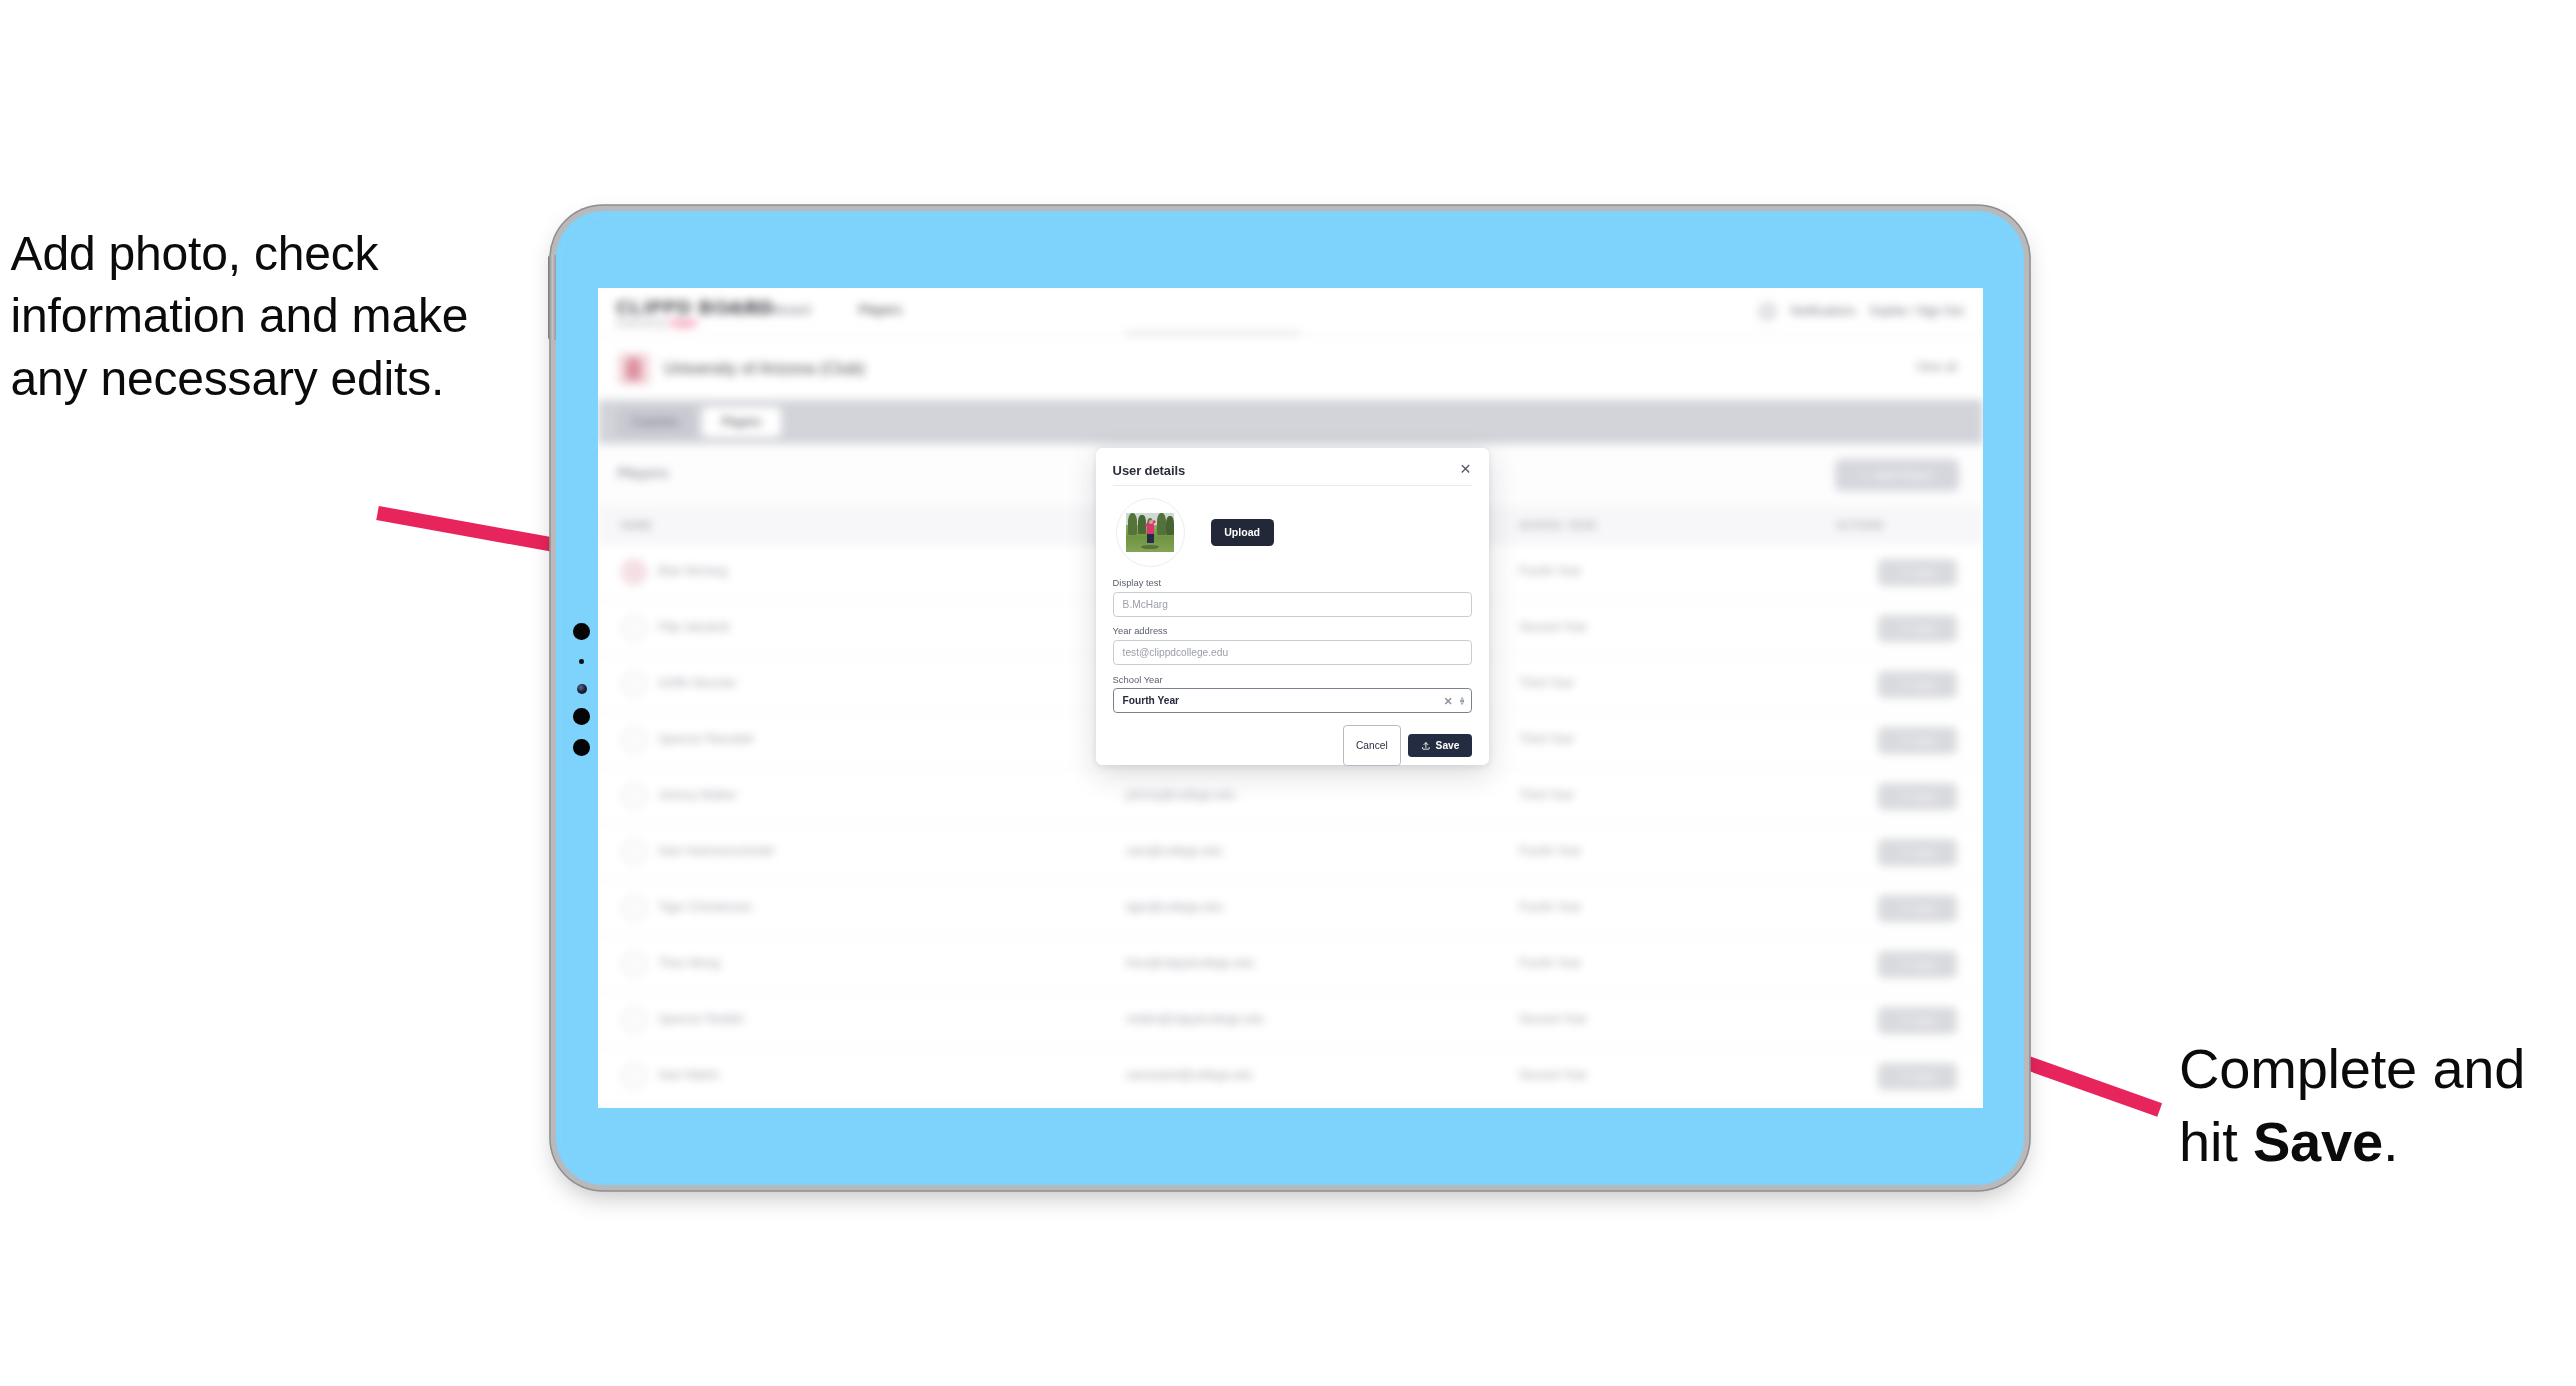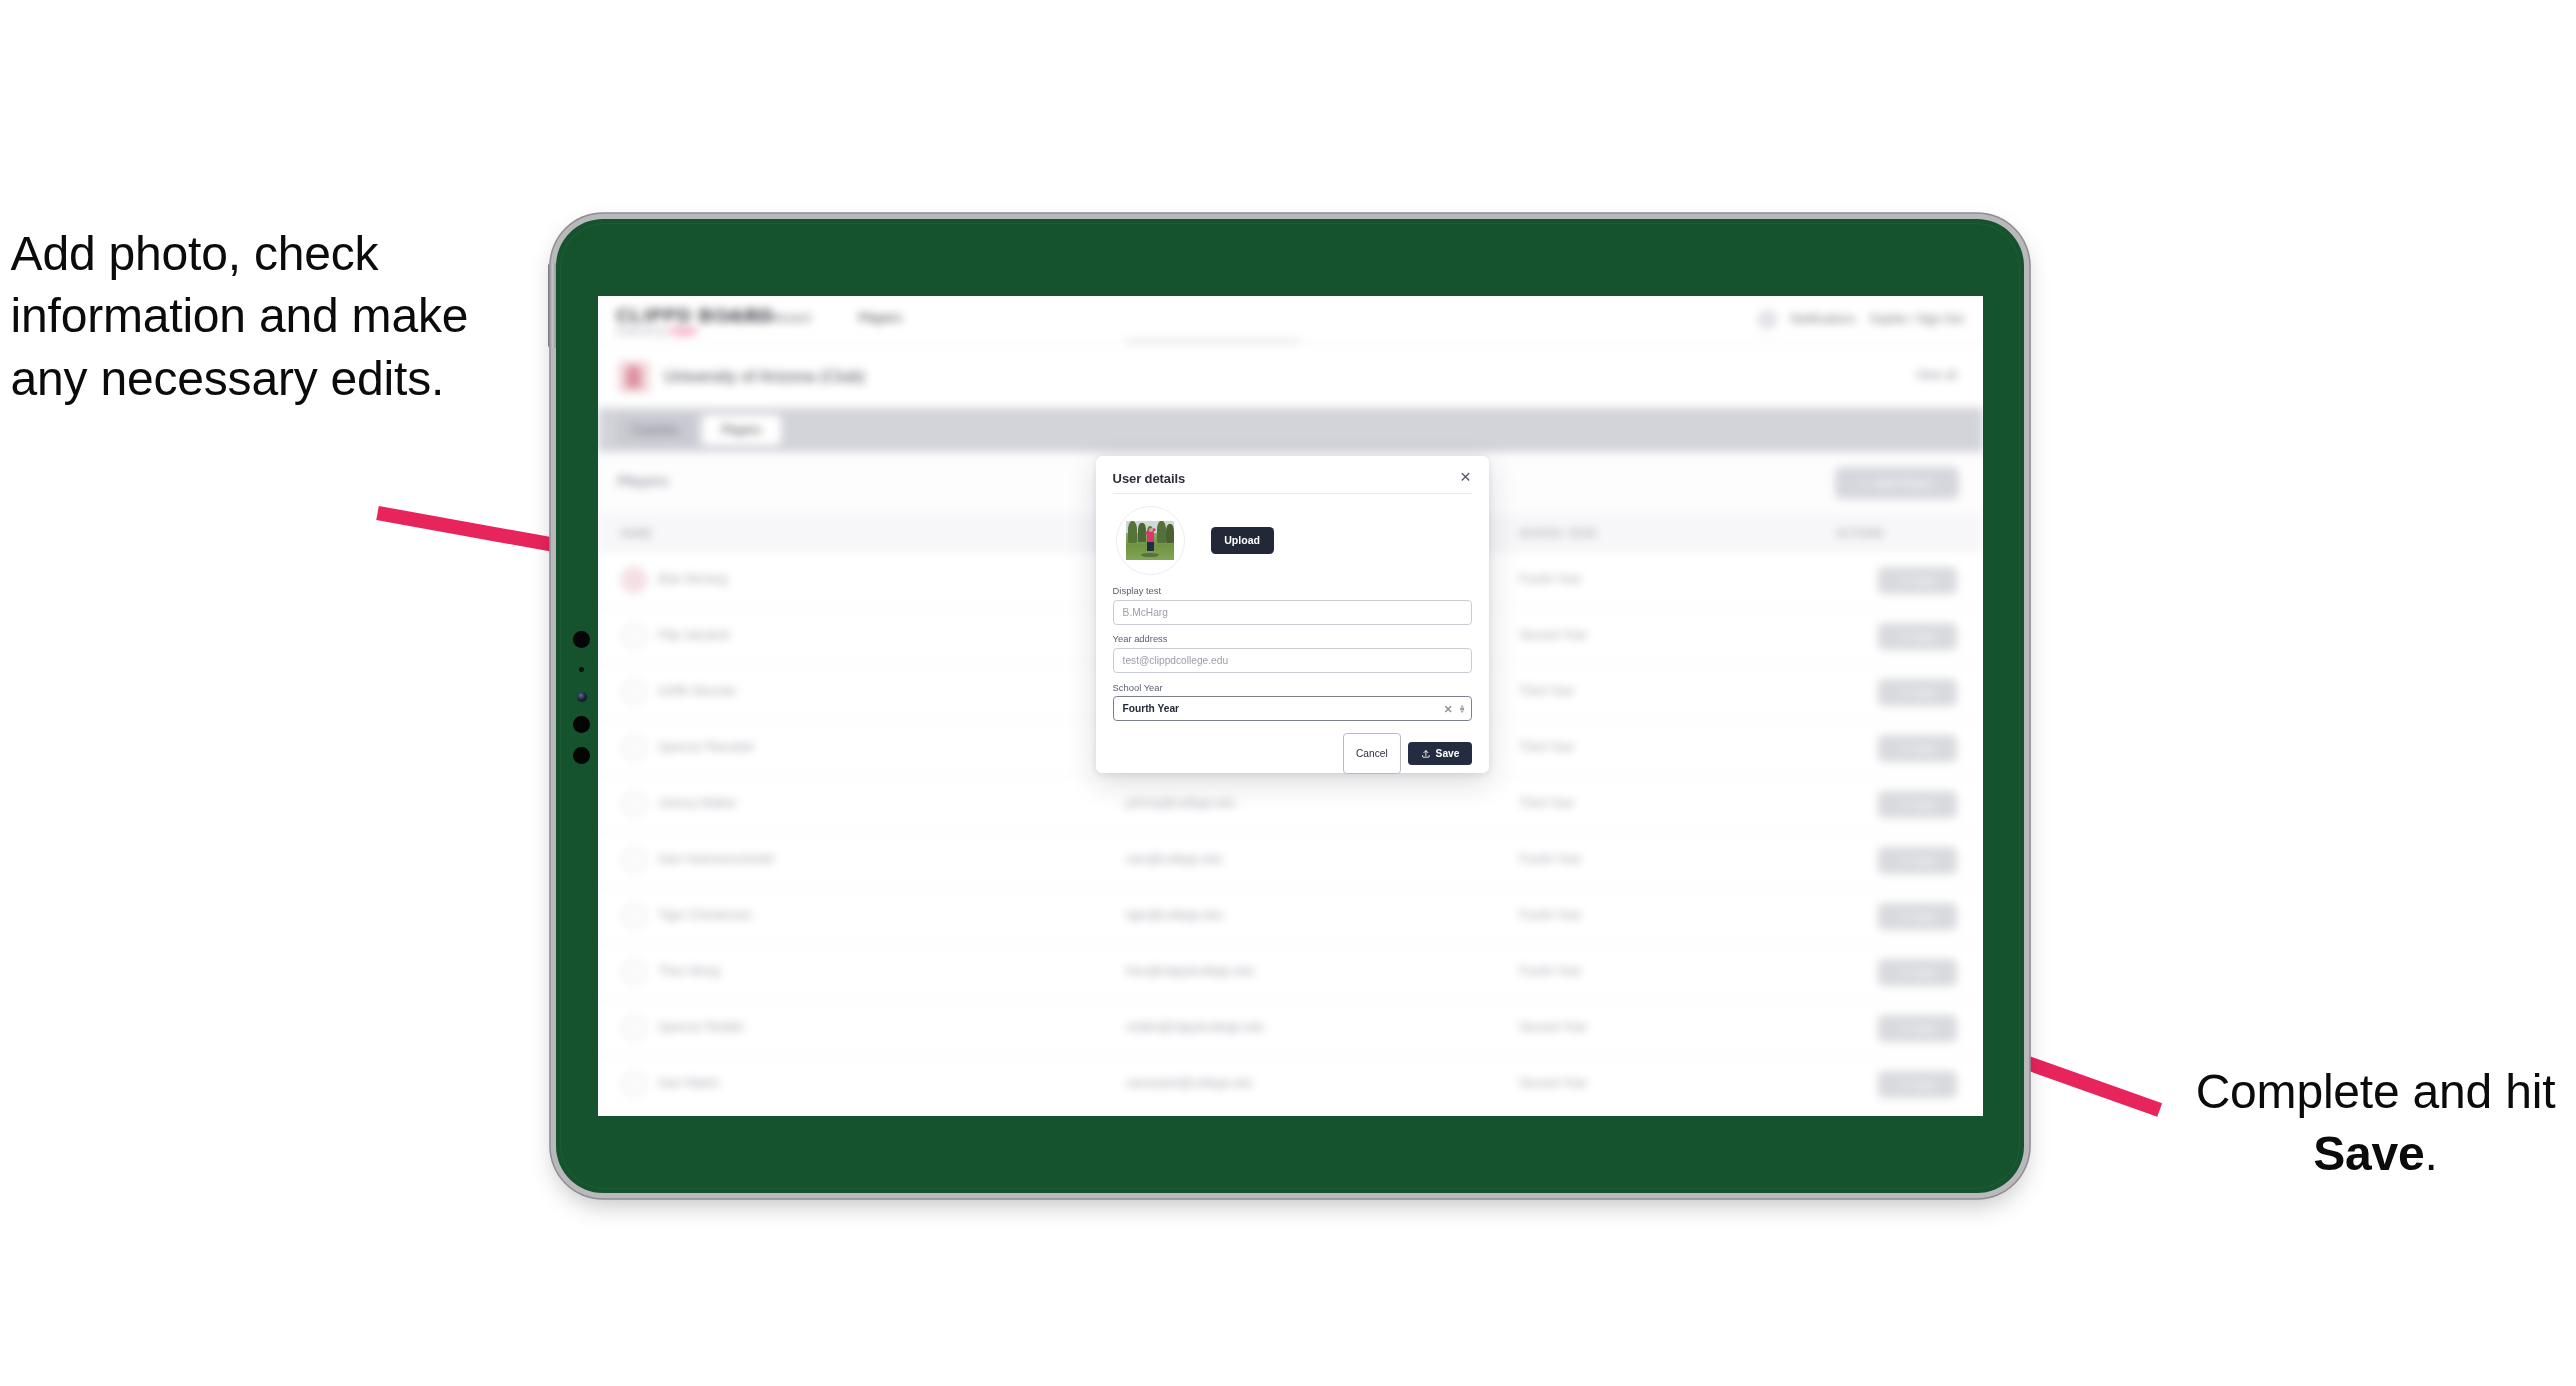--- a/index.html
+++ b/index.html
@@ -15,34 +15,34 @@
   .annotation {
     position: absolute;
     color: #0b0b0b;
     font-family: "Liberation Sans", sans-serif;
     font-weight: 400;
     line-height: 1.30;
     letter-spacing: -0.2px;
     white-space: pre-line;
   }
   #anno-left  { left: 10.6px;  top: 223px; width: 513px; font-size: 48px; }
-  #anno-right { left: 2179px; top: 1061px; width: 393px; font-size: 48px; text-align: center; }
+  #anno-right { left: 2179px; top: 1033px; width: 393px; font-size: 56px; }
   #anno-right b { font-weight: 700; }
 
   
   .arrow-svg { position: absolute; pointer-events: none; overflow: visible; }
   #arrow-left-svg  { left: 377px; top: 513px;  width: 710px; height: 181px; }
   #arrow-right-svg { left: 1518px; top: 861px; width: 642px; height: 249px; }
 
   
   .tablet {
     position: absolute;
-    left: 556px; top: 219px;
+    left: 556px; top: 211px;
     width: 1468px; height: 974px;
-    background: #14532d;
+    background: #7dd3fc;
     border-radius: 47px;
     box-shadow:
       0 0 0 5.3px #b9b9bb,
       0 0 0 6.8px #8e8e92,
       0 10.6px 26px rgba(0,0,0,0.26);
   }
   .tablet-inner-shine {
     position: absolute; inset: 3.8px;
     border-radius: 44px;
     border: 1.5px solid rgba(255,255,255,0.05);

